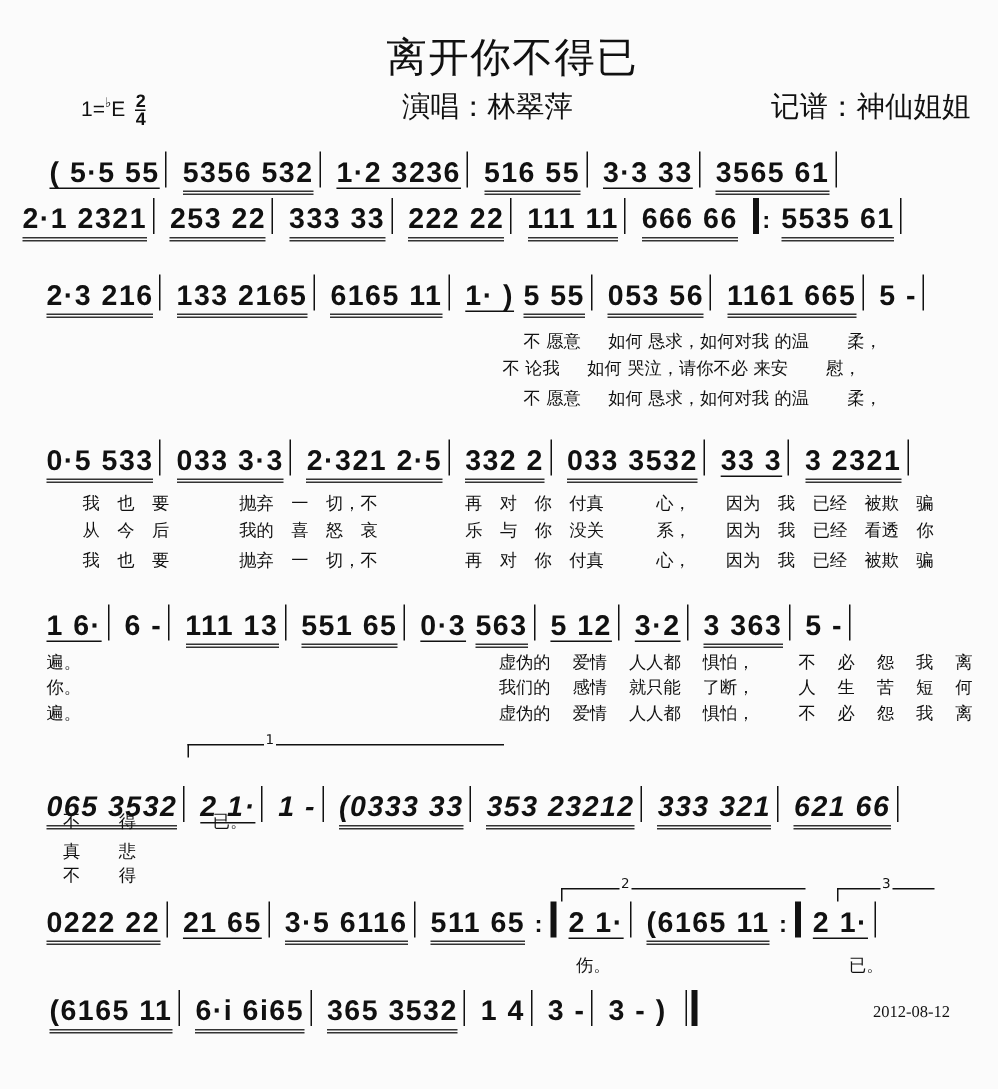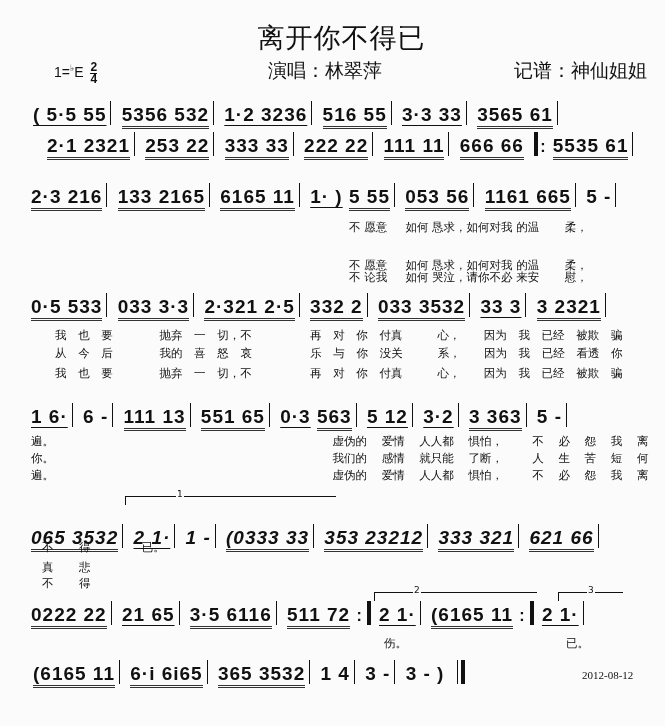--- a/index.html
+++ b/index.html
@@ -46,21 +46,21 @@
     <span class="u1">( 5·5  55</span><span class="bar"></span>
     <span class="u2">5356  532</span><span class="bar"></span>
     <span class="u1">1·2  3236</span><span class="bar"></span>
     <span class="u2">516  55</span><span class="bar"></span>
     <span class="u1">3·3   33</span><span class="bar"></span>
     <span class="u2">3565   61</span><span class="bar"></span>
   </div>
 </div>
 
 <div class="line" style="top:132px;">
-  <div class="notes" style="left:47px;">
+  <div class="notes" style="left:15px;">
     <span class="u2">2·1 2321</span><span class="bar"></span>
     <span class="u2">253 22</span><span class="bar"></span>
     <span class="u2">333 33</span><span class="bar"></span>
     <span class="u2">222 22</span><span class="bar"></span>
     <span class="u2">111 11</span><span class="bar"></span>
     <span class="u2">666 66</span>
     <span class="dbar"></span><span style="font-size:16px;">:</span>
     <span class="u2">5535 61</span><span class="bar"></span>
   </div>
 </div>
@@ -73,21 +73,21 @@
     <span class="u1">1· )</span>
     <span class="u2">5 55</span><span class="bar"></span>
     <span class="u2">053 56</span><span class="bar"></span>
     <span class="u2">1161 665</span><span class="bar"></span>
     <span>5 -</span><span class="bar"></span>
   </div>
 </div>
 <div class="lyric" style="top:220px;left:349px;">
   <span>不</span>&nbsp;<span>愿意</span>&nbsp;&nbsp;&nbsp;&nbsp;&nbsp;<span>如何</span>&nbsp;<span>恳求，如何对我</span>&nbsp;<span>的温</span>&nbsp;&nbsp;&nbsp;&nbsp;&nbsp;&nbsp;&nbsp;<span>柔，</span>
 </div>
-<div class="lyric" style="top:238px;left:349px;margin-top:32px;">
+<div class="lyric" style="top:238px;left:335px;">
   <span>不</span>&nbsp;<span>论我</span>&nbsp;&nbsp;&nbsp;&nbsp;&nbsp;<span>如何</span>&nbsp;<span>哭泣，请你不必</span>&nbsp;<span>来安</span>&nbsp;&nbsp;&nbsp;&nbsp;&nbsp;&nbsp;&nbsp;<span>慰，</span>
 </div>
 <div class="lyric" style="top:258px;left:349px;">
   <span>不</span>&nbsp;<span>愿意</span>&nbsp;&nbsp;&nbsp;&nbsp;&nbsp;<span>如何</span>&nbsp;<span>恳求，如何对我</span>&nbsp;<span>的温</span>&nbsp;&nbsp;&nbsp;&nbsp;&nbsp;&nbsp;&nbsp;<span>柔，</span>
 </div>
 
 <div class="line" style="top:293px;text-align:center;">
   <div class="notes" style="left:31px;">
     <span class="u2">0·5 533</span><span class="bar"></span>
     <span class="u2">033 3·3</span><span class="bar"></span>
@@ -160,21 +160,21 @@
     <span style="left:38px;">2</span>
   </div>
 <div class="volta" style="top:592px;left:558px;width:64px;">
     <span style="left:28px;">3</span>
   </div>
 <div class="line" style="top:601px;">
   <div class="notes" style="left:31px;">
     <span class="u2">0222 22</span><span class="bar"></span>
     <span class="u1">21  65</span><span class="bar"></span>
     <span class="u2">3·5 6116</span><span class="bar"></span>
-    <span class="u2">511 72</span>
+    <span class="u2">511 65</span>
     <span style="font-size:16px;">:</span><span class="dbar"></span>
     <span class="u1">2 1·</span><span class="bar"></span>
     <span class="u2">(6165  11</span>
     <span style="font-size:16px;">:</span><span class="dbar"></span>
     <span class="u1">2 1·</span><span class="bar"></span>
   </div>
 </div>
 <div class="lyric" style="top:636px;left:384px;">伤。</div>
 <div class="lyric" style="top:636px;left:566px;">已。</div>
 

